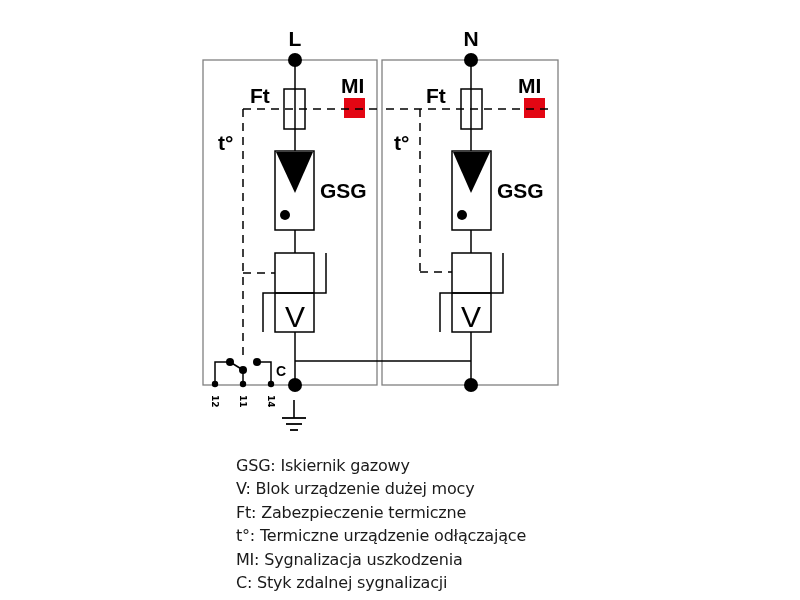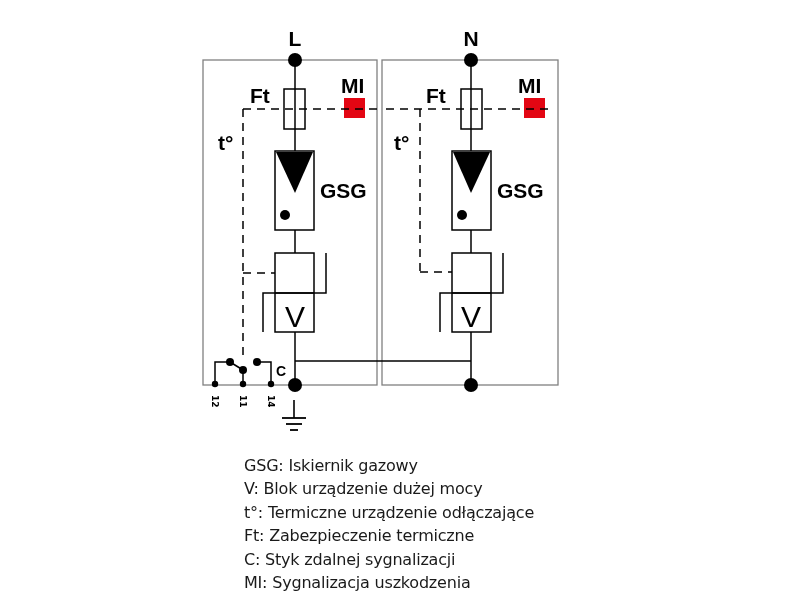--- a/index.html
+++ b/index.html
@@ -2,21 +2,21 @@
 <html><head>
 <meta charset="utf-8">
 <style>
   html, body { margin: 0; padding: 0; background: #ffffff; }
   body { width: 800px; height: 600px; position: relative; overflow: hidden; font-family: "Liberation Sans", sans-serif; }
   svg#diagram { position: absolute; left: 0; top: 0; width: 800px; height: 600px; }
   .lbl { font-family: "Liberation Sans", sans-serif; font-weight: bold; fill: #000; }
   .big { font-size: 21px; }
   .term { font-family: "DejaVu Sans", sans-serif; font-size: 9px; font-weight: bold; fill: #000; }
   .legend { position: absolute; left: 236px; top: 454px; margin: 0; padding: 0; list-style: none; font-family: "DejaVu Sans", sans-serif; font-size: 16px; line-height: 23.4px; color: #1a1a1a; letter-spacing: -0.2px; }
-  .legend li { white-space: nowrap; margin-left: 8px; }
+  .legend li { white-space: nowrap; }
 </style>
 </head>
 <body>
 
 <svg id="diagram" viewBox="0 0 800 600" xmlns="http://www.w3.org/2000/svg">
 
   <rect x="203" y="60" width="174" height="325" fill="none" stroke="#808080" stroke-width="1.3"></rect>
   <rect x="382" y="60" width="176" height="325" fill="none" stroke="#808080" stroke-width="1.3"></rect>
 
   <g>
@@ -93,17 +93,17 @@
     <line x1="294" y1="400" x2="294" y2="418" stroke="#000" stroke-width="1.6"></line>
     <line x1="282" y1="418" x2="306" y2="418" stroke="#000" stroke-width="1.8"></line>
     <line x1="286" y1="424" x2="302" y2="424" stroke="#000" stroke-width="1.8"></line>
     <line x1="290" y1="430" x2="298" y2="430" stroke="#000" stroke-width="1.8"></line>
   </g>
 </svg>
 
 <ul class="legend">
   <li>GSG: Iskiernik gazowy</li>
   <li>V: Blok urządzenie dużej mocy</li>
+  <li>Ft: Zabezpieczenie termiczne</li>
   <li>t°: Termiczne urządzenie odłączające</li>
-  <li>Ft: Zabezpieczenie termiczne</li>
+  <li>MI: Sygnalizacja uszkodzenia</li>
   <li>C: Styk zdalnej sygnalizacji</li>
-  <li>MI: Sygnalizacja uszkodzenia</li>
 </ul>
 
 </body></html>

